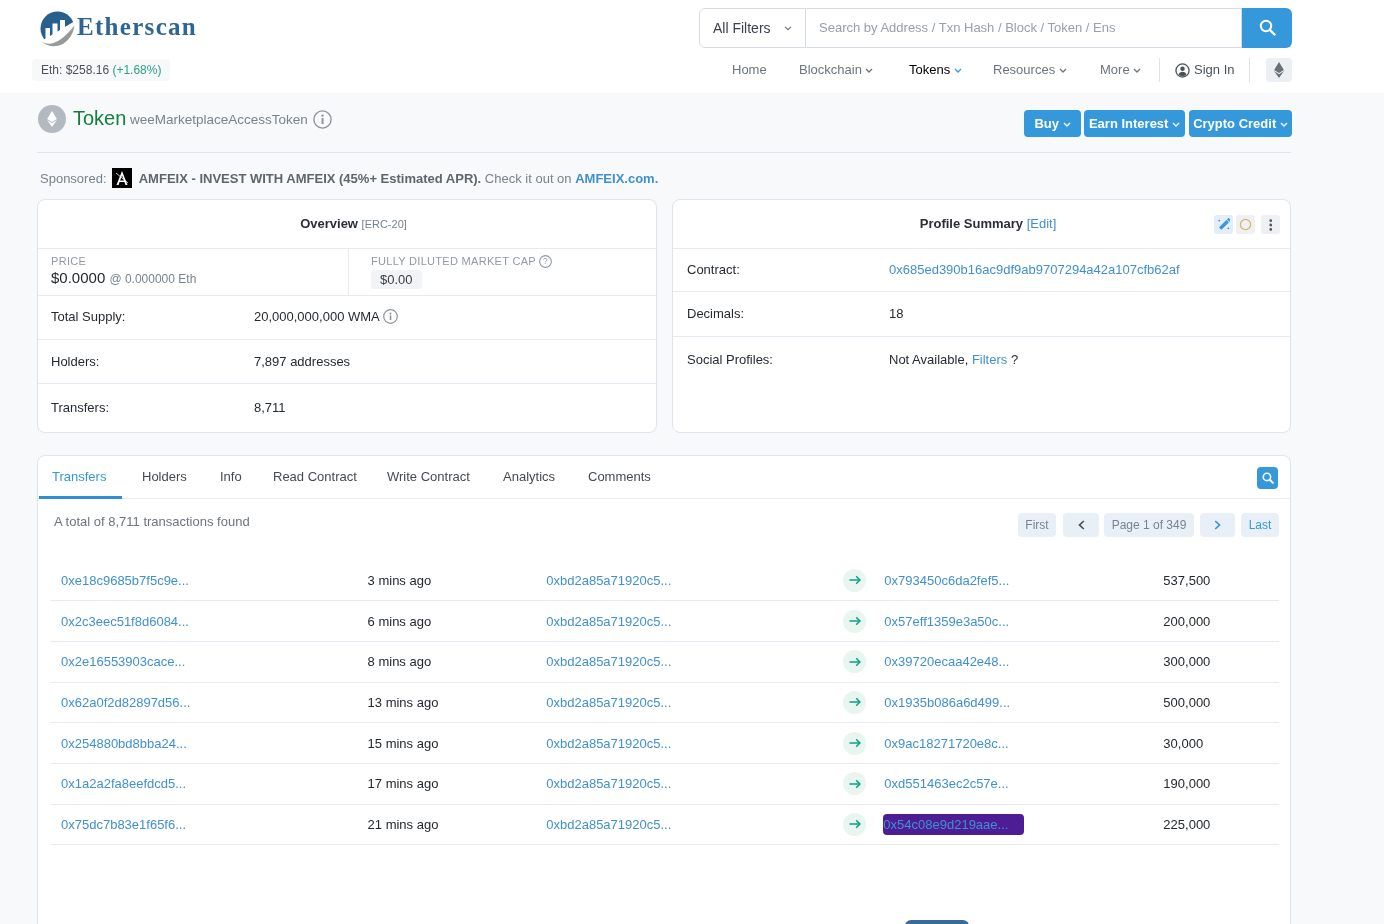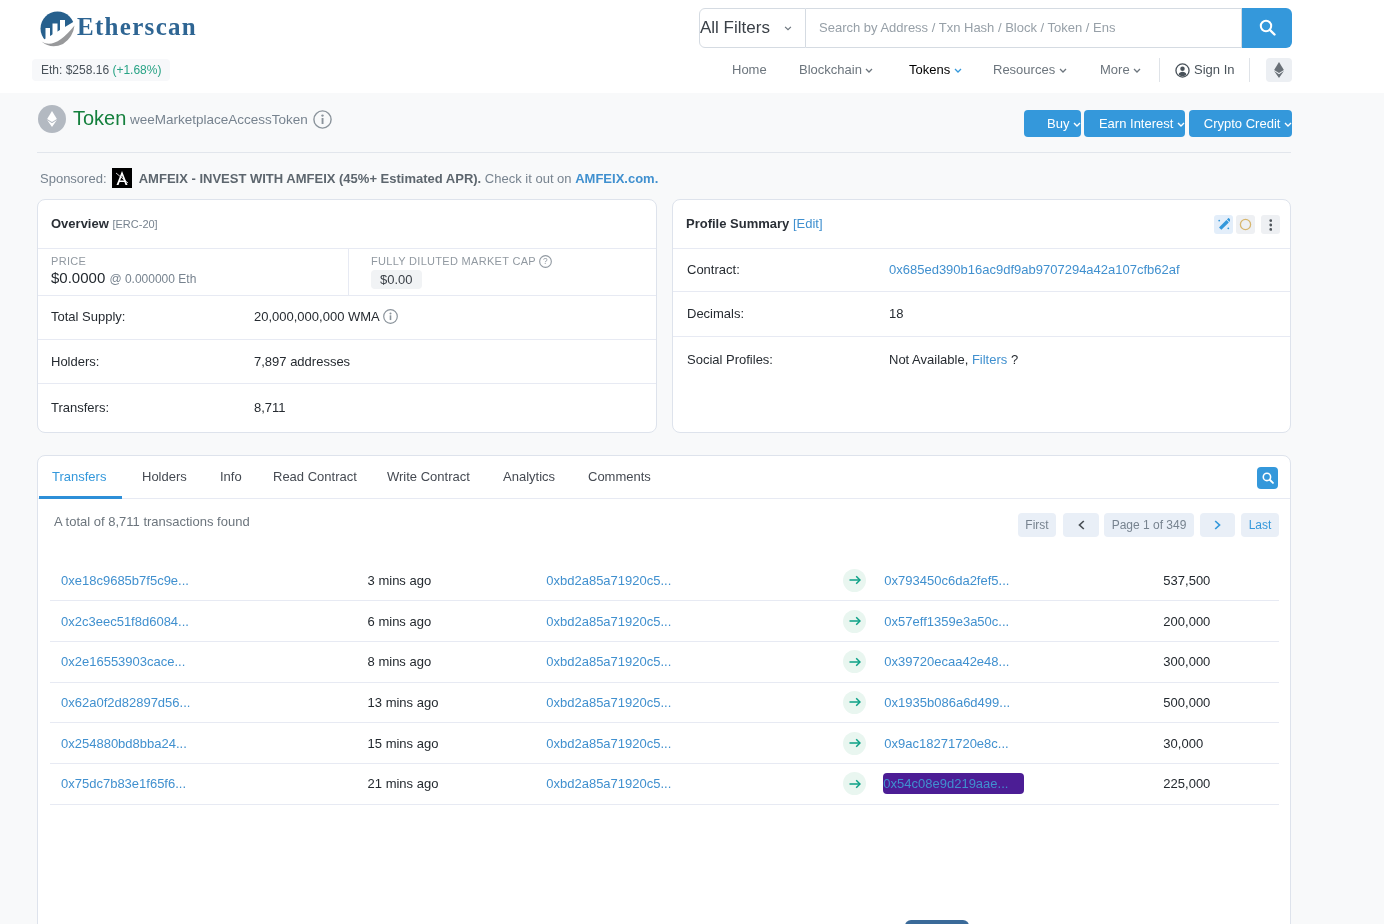--- a/index.html
+++ b/index.html
@@ -7,47 +7,47 @@
 body { font-family:"Liberation Sans", sans-serif; background:#f8f9fa; color:#262b31; position:relative; }
 a { text-decoration:none; color:#4090cf; }
 #header { position:absolute; left:0; top:0; width:1384px; height:93px; background:#fff; }
 
 #logo { position:absolute; left:38px; top:10px; }
 #logoword { position:absolute; left:77px; top:13px; font-family:"Liberation Serif", serif; font-size:25px; font-weight:bold; color:#2e6593; letter-spacing:1.3px; }
 #ethbadge { position:absolute; left:32px; top:59px; height:22px; background:#f7f8fa; border-radius:4px; font-size:12px; line-height:22px; padding:0 9px; color:#49525a; }
 #ethbadge .grn { color:#28a385; }
 
 #search { position:absolute; left:699px; top:8px; width:593px; height:40px; }
-#filters { position:absolute; left:0; top:0; width:107px; height:40px; background:#fff; border:1px solid #d5dbe2; border-radius:6px 0 0 6px; font-size:17px; color:#3b4148; line-height:38px; }
+#filters { position:absolute; left:0; top:0; width:107px; height:40px; background:#fff; border:1px solid #d5dbe2; border-radius:6px 0 0 6px; font-size:14px; color:#3b4148; line-height:38px; padding-left:13px; }
 #filters .car { position:absolute; right:14px; top:17px; }
 #sinput { position:absolute; left:107px; top:0; width:436px; height:40px; background:#fff; border:1px solid #d5dbe2; border-left:none; font-size:13px; color:#97a0a8; line-height:38px; padding-left:13px; }
 #sbtn { position:absolute; right:0; top:0; width:50px; height:40px; background:#3498db; border-radius:0 6px 6px 0; }
 
 #nav { position:absolute; right:92px; top:58px; height:24px; font-size:13px; color:#6c757d; }
 .navitem { position:absolute; top:0; line-height:24px; white-space:nowrap; }
 .vsep { position:absolute; top:0; width:1px; height:24px; background:#dfe3e8; }
 #ethbtn { position:absolute; left:1266px; top:58px; width:26px; height:24px; background:#eceff3; border-radius:4px; }
 
 .car { display:inline-block; width:8px; height:5px; vertical-align:middle; }
 
 #tkcircle { position:absolute; left:38px; top:105px; width:28px; height:28px; border-radius:50%; background:#b3b9c1; }
 #tktitle { position:absolute; left:73px; top:107px; font-size:20px; color:#15803d; }
 #tksub { position:absolute; left:130px; top:112px; font-size:13.5px; color:#77838f; }
 #tkinfo { position:absolute; left:313px; top:110px; }
 #hr1 { position:absolute; left:37px; top:152px; width:1254px; height:1px; background:#e2e6ec; }
 #sponsored { position:absolute; left:40px; top:168px; height:21px; font-size:13px; color:#77838f; line-height:21px; white-space:nowrap; }
 #sponsored b { color:#5d666e; }
 #sponsored .amf { display:inline-block; width:20px; height:20px; background:#000; vertical-align:-5px; margin:0 3px 0 2px; position:relative; }
 
-.bluebtn { position:absolute; top:110px; height:27px; background:#3498db; border-radius:4px; color:#fff; font-size:13px; font-weight:normal; text-align:right; line-height:27px; }
+.bluebtn { position:absolute; top:110px; height:27px; background:#3498db; border-radius:4px; color:#fff; font-size:13px; font-weight:bold; text-align:center; line-height:27px; }
 
 .card { position:absolute; background:#fff; border:1px solid #dee3ec; border-radius:8px; }
 #ovcard { left:37px; top:199px; width:620px; height:234px; }
 #prcard { left:672px; top:199px; width:619px; height:234px; }
-.cardhead { height:49px; border-bottom:1px solid #e7eaf3; font-size:13px; font-weight:bold; color:#2a2f36; line-height:48px; padding-left:13px; }
+.cardhead { height:49px; border-bottom:1px solid #e7eaf3; font-size:13px; font-weight:bold; color:#2a2f36; line-height:48px; padding-left:13px;text-align:center; }
 .cardhead .sm { font-size:11px; font-weight:normal; color:#77838f; }
 
 #pricerow { position:absolute; left:0; top:49px; width:618px; height:47px; border-bottom:1px solid #e7eaf3; }
 #pricerow .vdiv { position:absolute; left:310px; top:0; width:1px; height:47px; background:#e7eaf3; }
 .lbl11 { font-size:11px; color:#9199a1; letter-spacing:0.3px; }
 #priceleft { position:absolute; left:13px; top:6px; }
 #priceval { font-size:15px; color:#23292f; margin-top:2px; }
 #priceval .at { font-size:12px; color:#77838f; }
 #priceright { position:absolute; left:333px; top:6px; }
 #mcbadge { display:inline-block; margin-top:2px; background:#f1f3f5; border-radius:4px; font-size:13px; color:#3b4148; padding:2px 9px; }
@@ -321,20 +321,31 @@
           <td>15 mins ago</td>
           <td><a href="#">0xbd2a85a71920c5...</a></td>
           <td class="c4"><span class="arrowc"><svg style="margin:5.5px auto" width="12" height="12" viewBox="0 0 12 12">
                 <line x1="0.5" y1="6" x2="10" y2="6" stroke="#0ba086" stroke-width="1.5"></line>
                 <path d="M7.2 2.2 L11 6 L7.2 9.8" fill="none" stroke="#0ba086" stroke-width="1.5"></path>
               </svg></span></td>
           <td class="c5"><a href="#">0x9ac18271720e8c...</a></td>
           <td>30,000</td>
         </tr>
     <tr>
+          <td><a href="#">0x1a2a2fa8eefdcd5...</a></td>
+          <td>17 mins ago</td>
+          <td><a href="#">0xbd2a85a71920c5...</a></td>
+          <td class="c4"><span class="arrowc"><svg style="margin:5.5px auto" width="12" height="12" viewBox="0 0 12 12">
+                <line x1="0.5" y1="6" x2="10" y2="6" stroke="#0ba086" stroke-width="1.5"></line>
+                <path d="M7.2 2.2 L11 6 L7.2 9.8" fill="none" stroke="#0ba086" stroke-width="1.5"></path>
+              </svg></span></td>
+          <td class="c5"><a href="#">0xd551463ec2c57e...</a></td>
+          <td>190,000</td>
+        </tr>
+    <tr>
           <td><a href="#">0x75dc7b83e1f65f6...</a></td>
           <td>21 mins ago</td>
           <td><a href="#">0xbd2a85a71920c5...</a></td>
           <td class="c4"><span class="arrowc"><svg style="margin:5.5px auto" width="12" height="12" viewBox="0 0 12 12">
                 <line x1="0.5" y1="6" x2="10" y2="6" stroke="#0ba086" stroke-width="1.5"></line>
                 <path d="M7.2 2.2 L11 6 L7.2 9.8" fill="none" stroke="#0ba086" stroke-width="1.5"></path>
               </svg></span></td>
           <td class="c5"><a href="#" style="background:#4c1d95; border-radius:4px; padding:3px 16px 3px 0; margin-left:-1px">0x54c08e9d219aae...</a></td>
           <td>225,000</td>
         </tr>

